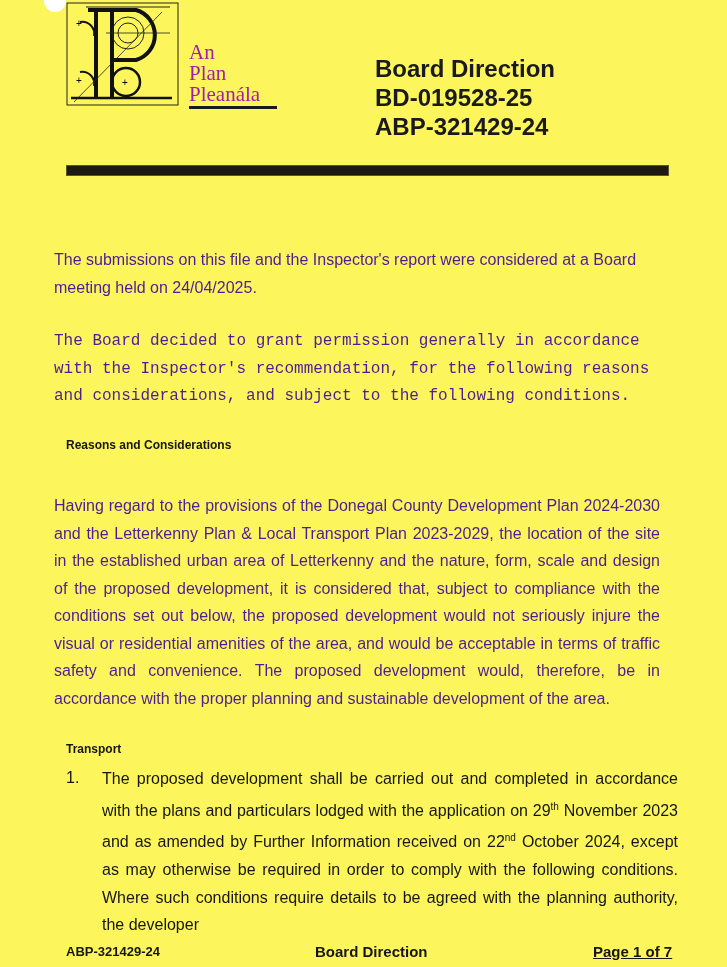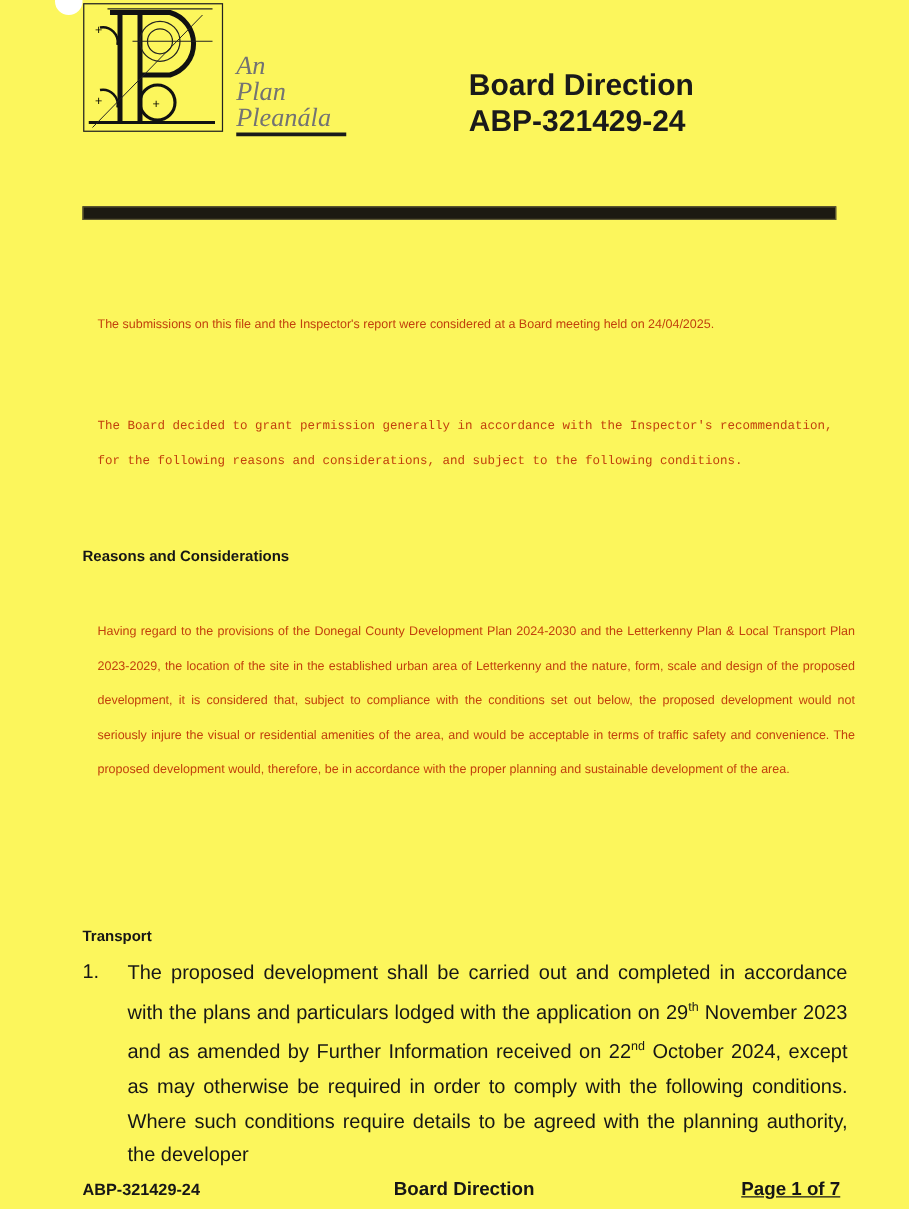--- a/index.html
+++ b/index.html
@@ -10,34 +10,34 @@
   }
   .punch {
     position:absolute; left:44px; top:-10px; width:22px; height:22px;
     border-radius:50%; background:#ffffff;
   }
   .logo-box {
     position:absolute; left:66px; top:2px; width:113px; height:104px;
   }
   .logo-text {
     position:absolute; left:189px; top:42px;
-    font-family:"Liberation Serif", serif; font-size:21px; line-height:21px; color:#737373;font-style:italic;
+    font-family:"Liberation Serif", serif; font-size:21px; line-height:21px; color:#a21caf;
   }
   .logo-text div { white-space:nowrap; }
   .logo-underline { position:absolute; left:189px; top:106px; width:88px; height:3px; background:#1a1a1a; }
   .title-block {
     position:absolute; left:375px; top:54px; font-weight:bold; font-size:24px; line-height:29px; color:#1a1a1a;
   }
   .title-block div { white-space:nowrap; }
   .rule {
     position:absolute; left:66px; top:165px; width:603px; height:11px;
     background:#1c1a12; border:1px solid #5a5630; box-sizing:border-box;
   }
   .body-text {
-    position:absolute; left:78px; width:606px; font-size:10px; line-height:27.5px; color:#c2410c;
+    position:absolute; left:54px; width:606px; font-size:16px; line-height:27.5px; color:#4c1d95;
   }
   .justify { text-align:justify; text-align-last:left; }
   .heading { position:absolute; left:66px; font-weight:bold; font-size:12px; color:#161616; }
   .cond-num { position:absolute; left:66px; font-size:16px; color:#161616; }
   .cond-text { position:absolute; left:102px; width:576px; font-size:16px; line-height:27.5px; color:#161616; }
   .footer { position:absolute; top:944px; font-size:13px; font-weight:bold; color:#161616; }
 </style>
 </head>
 <body>
 
@@ -66,20 +66,21 @@
 
 <div class="logo-text">
   <div>An</div>
   <div>Plan</div>
   <div>Pleanála</div>
 </div>
 <div class="logo-underline"></div>
 
 <div class="title-block">
   <div>Board Direction</div>
+  <div>BD-019528-25</div>
   <div>ABP-321429-24</div>
 </div>
 
 <div class="rule"></div>
 
 <div class="body-text" style="top:246px;">The submissions on this file and the Inspector's report were considered at a Board meeting held on 24/04/2025.</div>
 
 <div class="body-text" style="top:328px;font-family:Liberation Mono, monospace;">The Board decided to grant permission generally in accordance with the Inspector's recommendation, for the following reasons and considerations, and subject to the following conditions.</div>
 
 <div class="heading" style="top:438px;">Reasons and Considerations</div>

